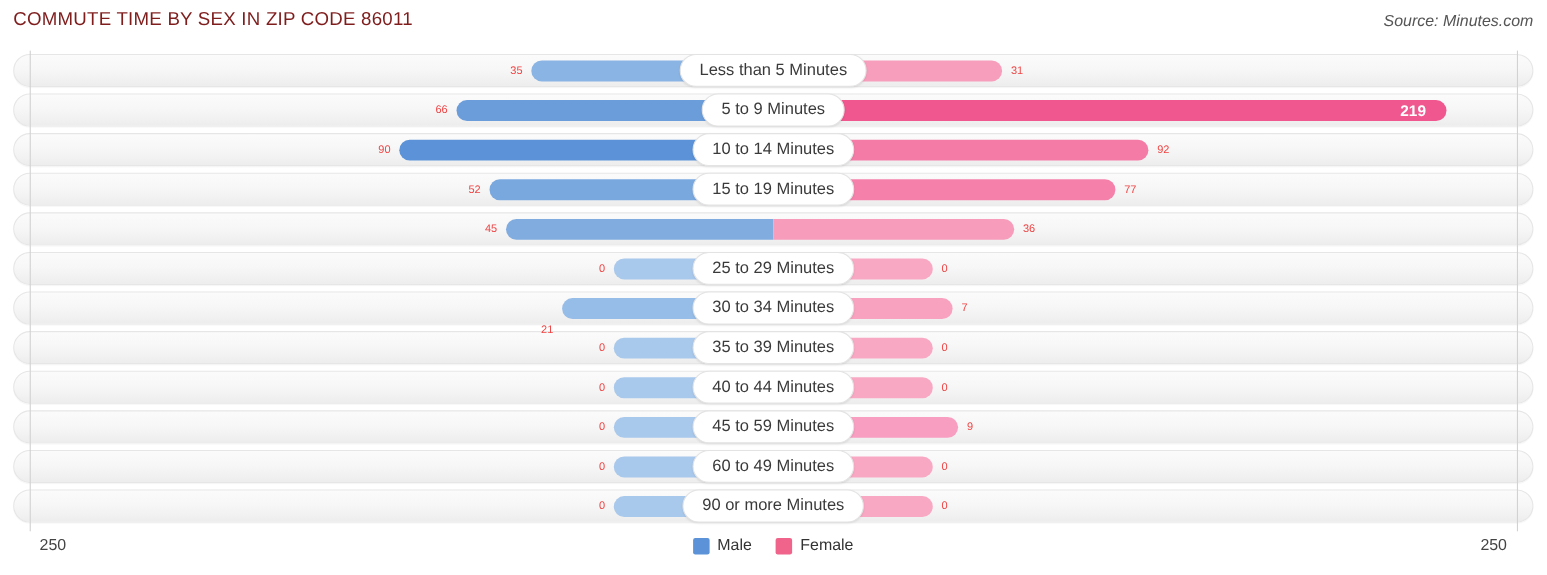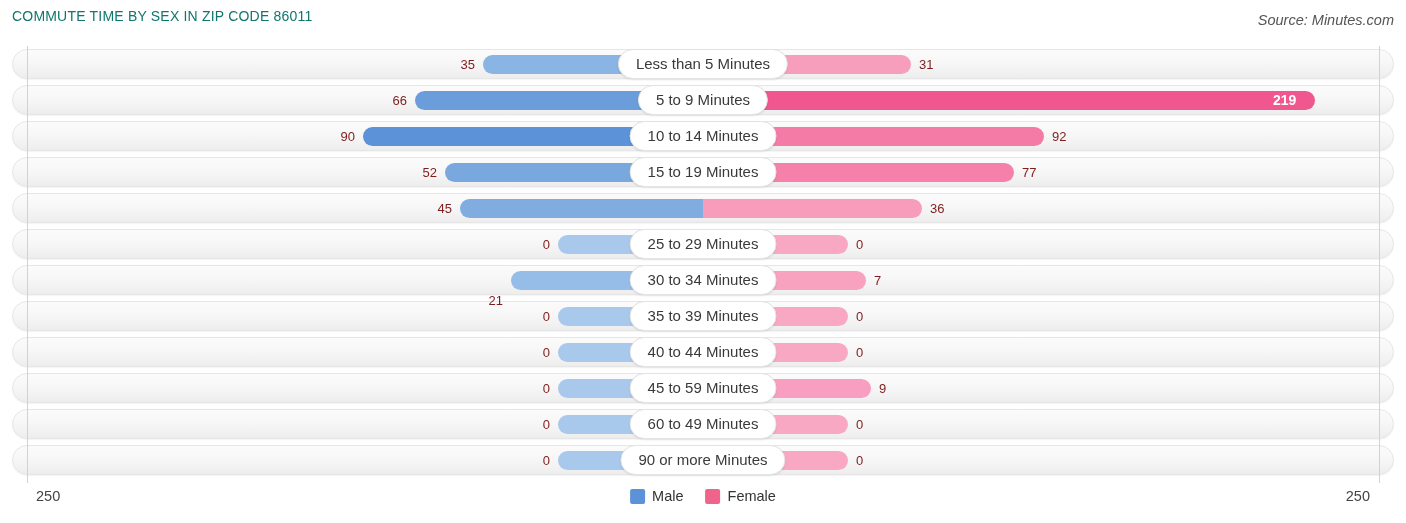--- a/index.html
+++ b/index.html
@@ -20,23 +20,23 @@
 
   
   .header {
     position: relative;
     height: 42px;
   }
   .chart-title {
     position: absolute;
     left: 12px;
     top: 8px;
-    font-size: 14px;
+    font-size: 17px;
     letter-spacing: 0.2px;
-    color: #0f766e;
+    color: #7f1d1d;
     white-space: nowrap;
   }
   .chart-source {
     position: absolute;
     right: 12px;
     top: 12px;
     font-size: 14.5px;
     font-style: italic;
     color: #555555;
     white-space: nowrap;
@@ -97,22 +97,22 @@
     left: 703px;
     border-radius: 0 10px 10px 0;
   }
 
   
   .val {
     position: absolute;
     top: 9px;
     height: 19px;
     line-height: 19px;
-    font-size: 13px;
-    color: #7f1d1d;
+    font-size: 10px;
+    color: #ef4444;
     white-space: nowrap;
     z-index: 3;
   }
   .val.male   { text-align: right; }
   .val.female { text-align: left; }
 
   
   .val.inside {
     color: #ffffff;
     font-weight: bold;

